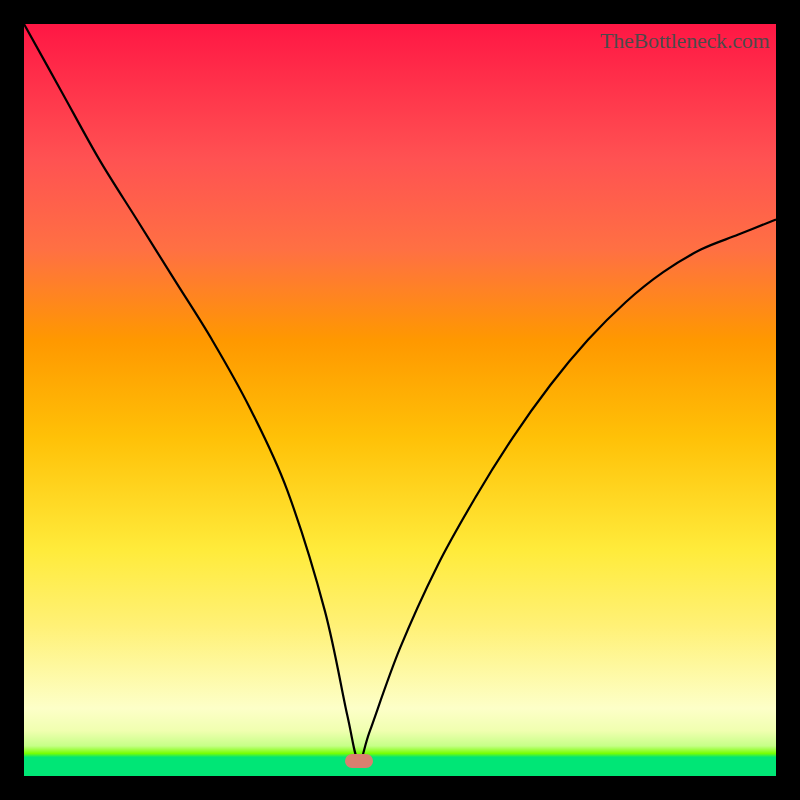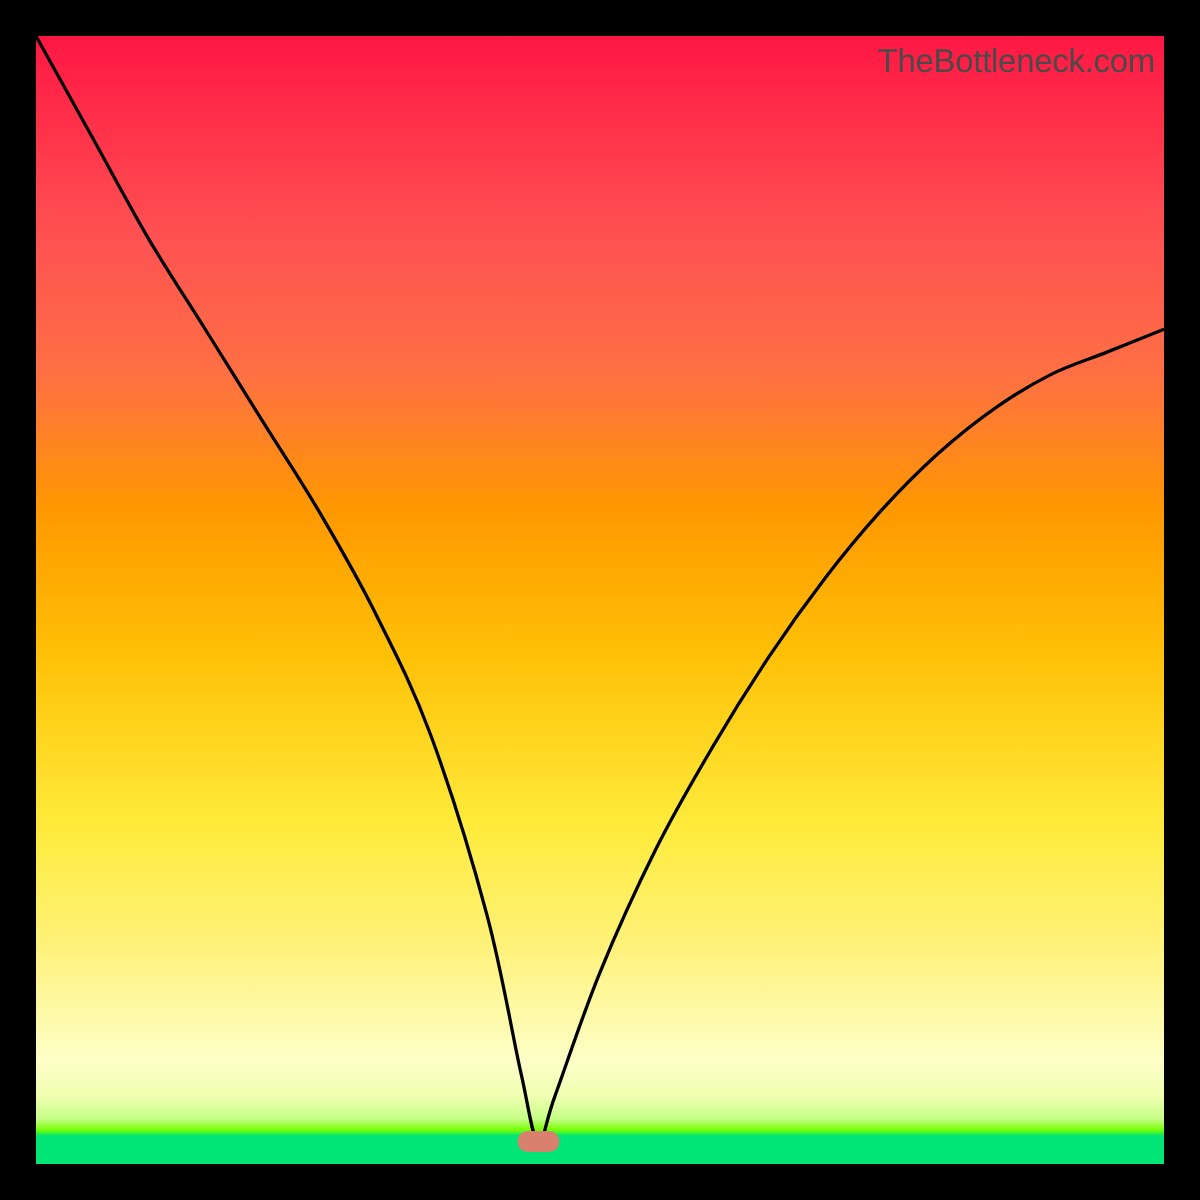--- a/index.html
+++ b/index.html
@@ -31,20 +31,21 @@
       #f0ffb0 6%,
       #fdffc8 9%,
       #fff176 20%,
       #ffeb3b 30%,
       #ffc107 45%,
       #ff9800 58%,
       #ff7043 70%,
       #ff5252 82%,
       #ff1744 100%
     );
+    font-family: Liberation Serif, serif;
   }
   .watermark {
     position: absolute;
     top: 4px;
     right: 6px;
     font-size: 22px;
     font-weight: 500;
     color: #4a4a4a;
     letter-spacing: -0.2px;
   }

